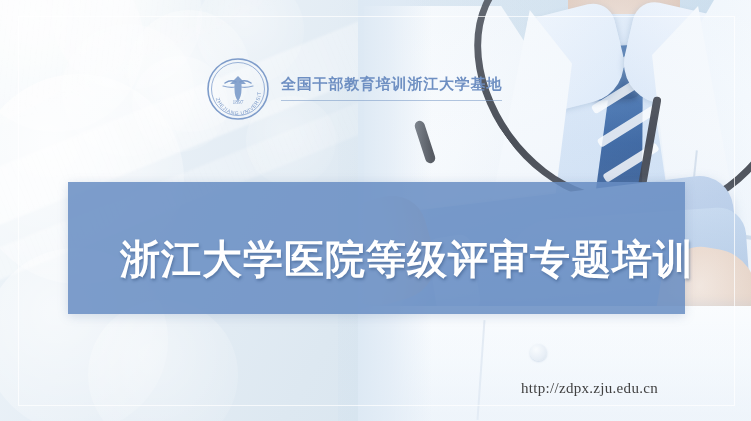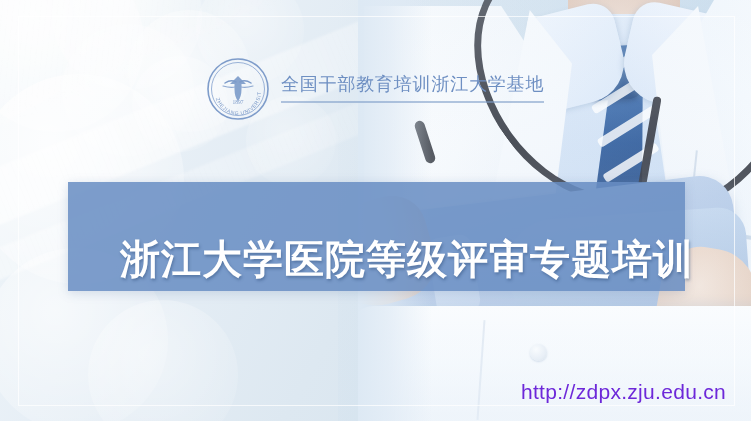--- a/index.html
+++ b/index.html
@@ -161,41 +161,41 @@
   
   .frame{position:absolute;left:18px;top:16px;width:715px;height:388px;
          border:1px solid rgba(255,255,255,.72);pointer-events:none;}
 
   
   .header{position:absolute;left:205px;top:56px;display:flex;align-items:center;gap:10px;}
   .seal{width:66px;height:66px;flex:0 0 66px;position:relative;}
   .seal svg{display:block;}
   .header-texts{display:flex;flex-direction:column;gap:2px;}
   .hdr-line1{font-family:"Liberation Serif","DejaVu Serif",serif;
-             font-size:18px;font-weight:400;color:#6e8fc2;letter-spacing:.8px;
+             font-size:15px;font-weight:700;color:#6e8fc2;letter-spacing:.8px;
              line-height:1.3;white-space:nowrap;}
   .hdr-rule{height:1.5px;background:rgba(125,156,200,.58);margin:3px 0 2px;}
   .hdr-line2{font-family:"Liberation Serif","DejaVu Serif",serif;
              font-size:18px;font-weight:700;color:#6e8fc2;letter-spacing:6px;
              line-height:1.3;white-space:nowrap;}
 
   
-  .banner{position:absolute;left:68px;top:182px;width:617px;height:109px;
+  .banner{position:absolute;left:68px;top:182px;width:617px;height:132px;
           background:rgba(104,141,194,.86);
           box-shadow:0 2px 10px rgba(90,120,165,.22);}
   .banner-title{position:absolute;left:52px;top:50px;
           font-family:"DejaVu Sans","Liberation Sans",sans-serif;
           font-size:40px;font-weight:700;color:#ffffff;letter-spacing:1px;
           white-space:nowrap;
           text-shadow:1px 2px 3px rgba(45,75,120,.45);}
 
   
   .url{position:absolute;left:521px;top:380px;
-       font-family:Liberation Sans, sans-serif;
-       font-size:21px;color:#6d28d9;letter-spacing:.3px;white-space:nowrap;}
+       font-family:Liberation Serif, serif;
+       font-size:15px;color:#404040;letter-spacing:.3px;white-space:nowrap;}
 </style>
 </head>
 <body>
 
 <div id="slide">
 
   <div class="bg-base"></div>
   <div class="bg-tint-right"></div>
 
   <div class="bokeh b1"></div>

